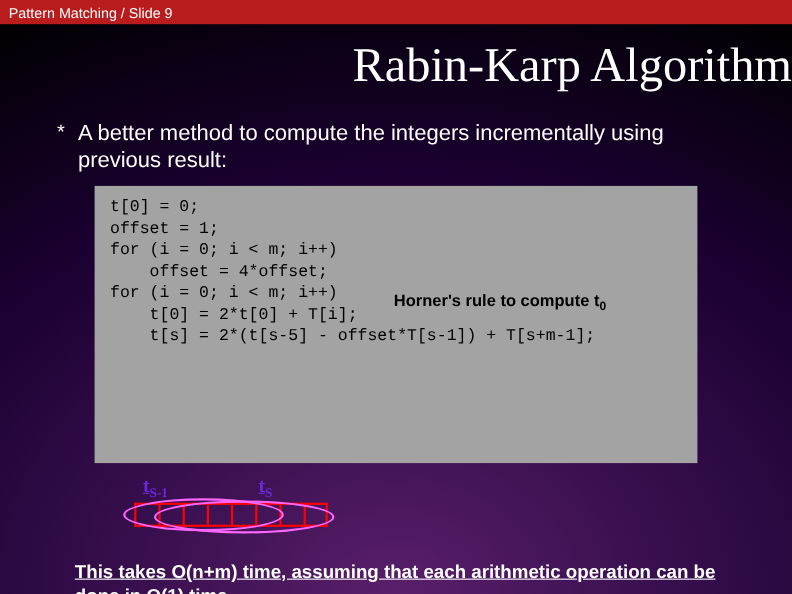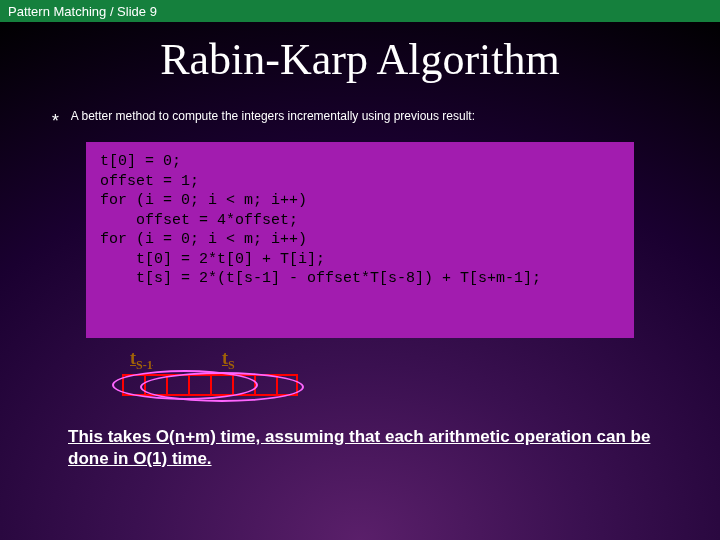--- a/index.html
+++ b/index.html
@@ -4,57 +4,57 @@
 <style>
   * { margin: 0; padding: 0; box-sizing: border-box; }
   html, body { width: 720px; height: 540px; overflow: hidden; }
   body {
     background: radial-gradient(ellipse 900px 700px at 50% 100%, #5a1f6a 0%, #3a1050 25%, #1a0030 55%, #000000 85%);
     font-family: Arial, Helvetica, sans-serif;
     color: #fff;
     position: relative;
   }
   .header {
-    background: #15803d;
+    background: #b91c1c;
     color: #fff;
     font-size: 13px;
     padding: 4px 8px;
     height: 22px;
   }
   .title {
     font-family: "Times New Roman", Times, serif;
     font-size: 44px;
     color: #fff;
-    text-align: center;
+    text-align: right;
     margin-top: 12px;
     font-weight: normal;
   }
   .bullet-row {
     display: flex;
     align-items: flex-start;
     margin: 24px 40px 10px 50px;
   }
   .bullet-icon {
     font-family: "Courier New", monospace;
     font-size: 18px;
     margin-right: 10px;
     margin-top: 3px;
     position: relative;
   }
   .bullet-text {
-    font-size: 12px;
+    font-size: 20px;
     line-height: 1.25;
   }
   .code-block {
-    background: #a21caf;
+    background: #a3a3a3;
     color: #000;
     margin: 0 86px 0 86px;
     padding: 10px 14px 10px 14px;
     position: relative;
-    height: 196px;
+    height: 252px;
   }
   .code-line {
     font-family: "Courier New", monospace;
     font-size: 15px;
     line-height: 1.3;
     white-space: pre;
   }
   .annot {
     position: absolute;
     font-family: Arial, sans-serif;
@@ -68,21 +68,21 @@
     position: relative;
     margin: 8px 0 0 108px;
     height: 62px;
     width: 220px;
   }
   .tlabel {
     position: absolute;
     font-family: "Times New Roman", serif;
     font-size: 18px;
     font-weight: bold;
-    color: #a16207;
+    color: #6d28d9;
     text-decoration: underline;
   }
   .tlabel sub { font-size: 12px; }
   .boxes {
     position: absolute;
     top: 28px;
     left: 14px;
     display: flex;
   }
   .cell {
@@ -121,29 +121,32 @@
   <span class="bullet-text">A better method to compute the integers incrementally using previous result:</span>
 </div>
 
 <div class="code-block">
   <div class="code-line">t[0] = 0;</div>
   <div class="code-line">offset = 1;</div>
   <div class="code-line">for (i = 0; i &lt; m; i++)</div>
   <div class="code-line">    offset = 4*offset;</div>
   <div class="code-line">for (i = 0; i &lt; m; i++)</div>
   <div class="code-line">    t[0] = 2*t[0] + T[i];</div>
-  <div class="code-line">    t[s] = 2*(t[s-1] - offset*T[s-8]) + T[s+m-1];</div>
+  <div class="code-line">    t[s] = 2*(t[s-5] - offset*T[s-1]) + T[s+m-1];</div>
 
+  <div class="annot" style="top:96px; left:272px;">
+    <span>Horner's rule to compute t</span><sub>0</sub>
+  </div>
 </div>
 
 <div class="diagram">
   <div class="tlabel" style="top:2px; left:22px;">
     <span>t</span><sub>S-1</sub>
   </div>
-  <div class="tlabel" style="top:2px; left:114px;">
+  <div class="tlabel" style="top:2px; left:127px;">
     <span>t</span><sub>S</sub>
   </div>
   <div class="boxes">
     <div class="cell"></div>
     <div class="cell"></div>
     <div class="cell"></div>
     <div class="cell"></div>
     <div class="cell"></div>
     <div class="cell"></div>
     <div class="cell"></div>

